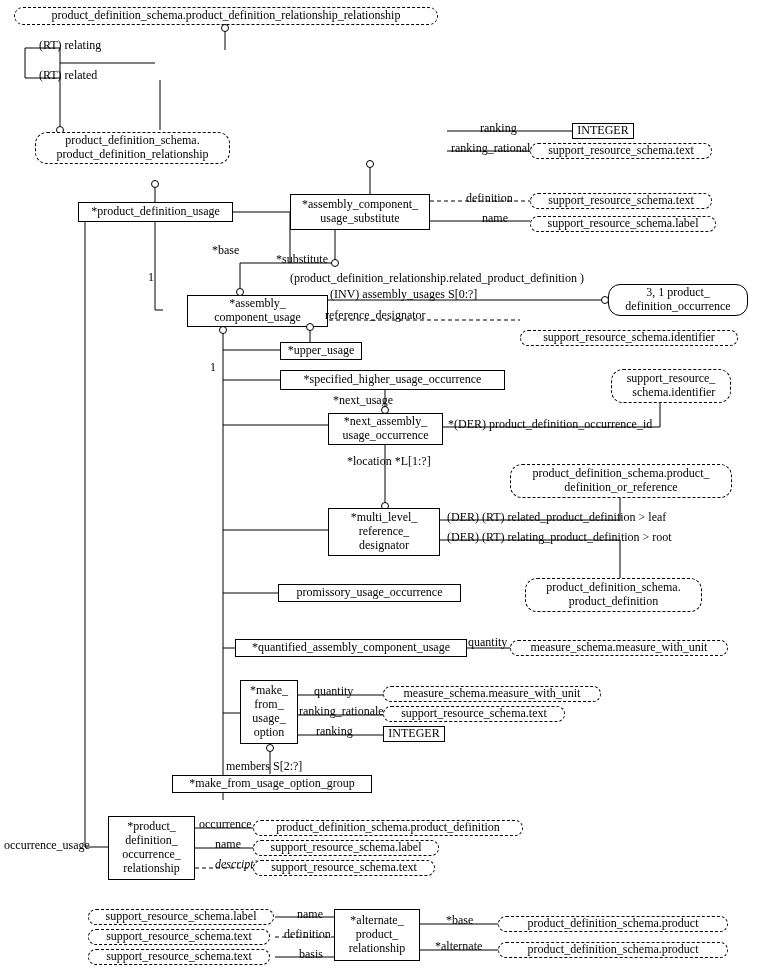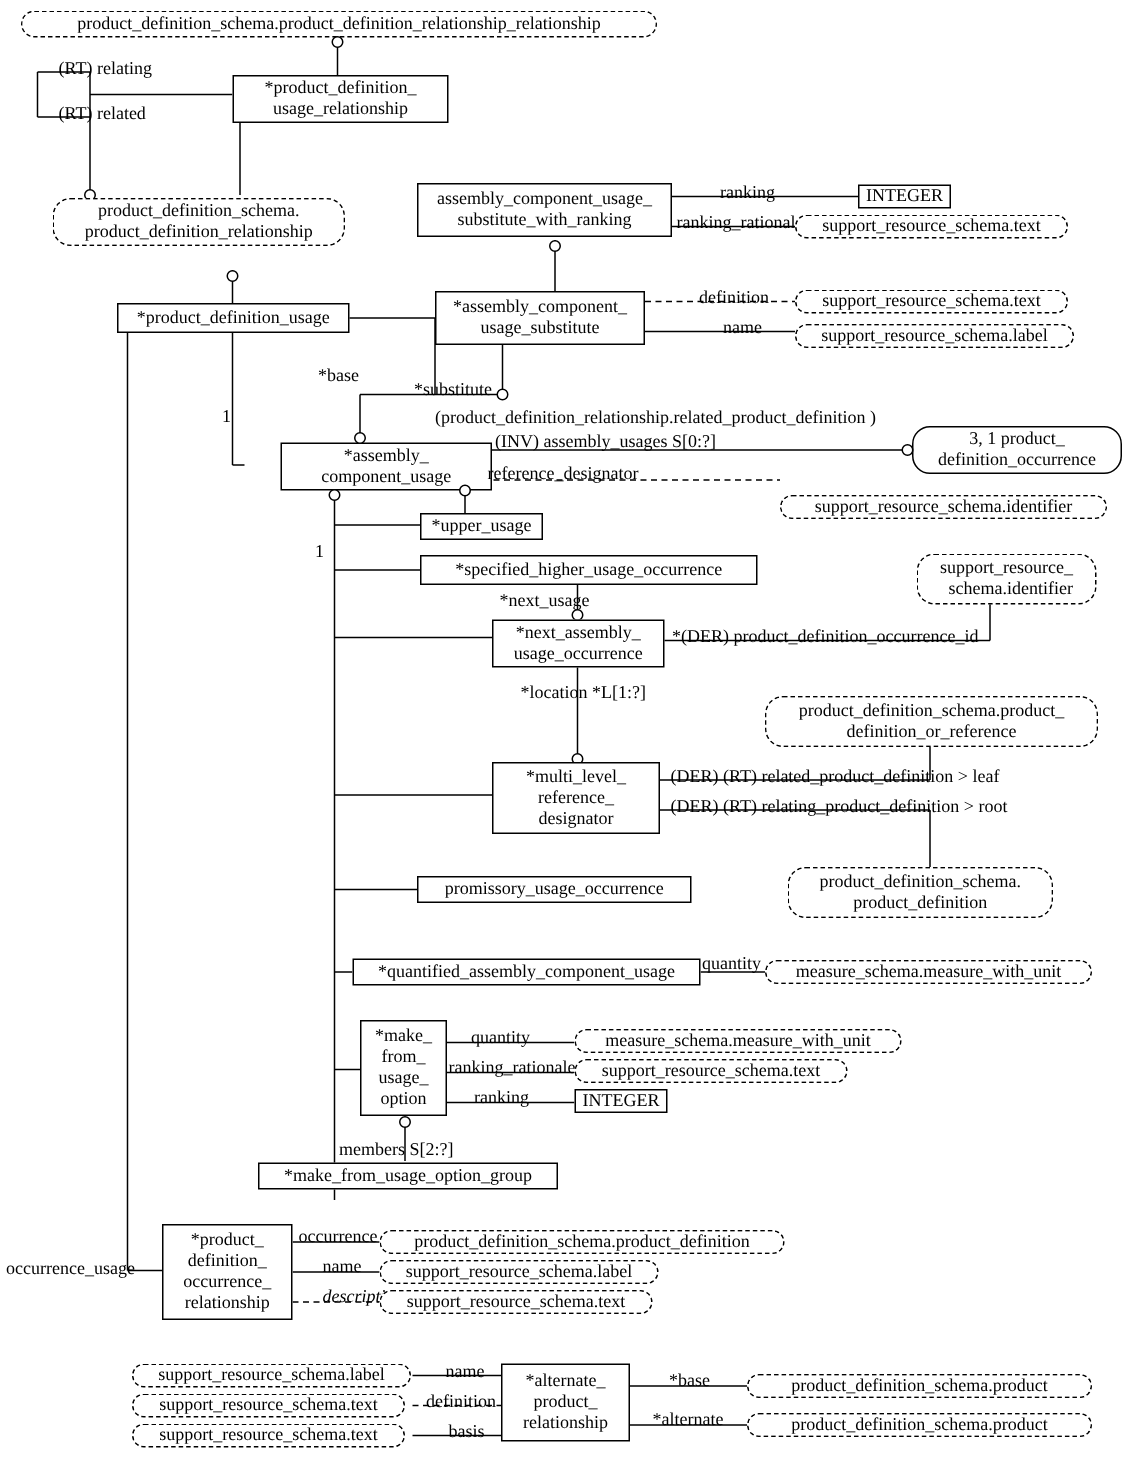--- a/index.html
+++ b/index.html
@@ -137,42 +137,34 @@
 
   <line x1="420" y1="924" x2="498" y2="924" stroke="#000"></line>
   <line x1="420" y1="950" x2="498" y2="950" stroke="#000"></line>
 </svg>
 
 <div class="node dashed rounded" style="left:14px; top:7px; width:424px; height:18px;">
   <span>product_definition_schema.product_definition_relationship_relationship</span>
 </div>
 <div class="circle" style="left:221px; top:24px;"></div>
 
-<div class="node" style="left:155px; top:50px; width:144px; height:32px; white-space:pre;">
-  <span>*product_definition_
-usage_relationship</span>
-</div>
 <div class="label" style="left:39px; top:38px;">(RT) relating</div>
 <div class="label" style="left:39px; top:68px;">(RT) related</div>
 <div class="circle" style="left:56px; top:126px;"></div>
 
 <div class="node dashed rounded" style="left:35px; top:132px; width:195px; height:32px; white-space:pre;">
   <span>product_definition_schema.
 product_definition_relationship</span>
 </div>
 <div class="circle" style="left:151px; top:180px;"></div>
 
 <div class="node" style="left:78px; top:202px; width:155px; height:20px;">
   <span>*product_definition_usage</span>
 </div>
 
-<div class="node" style="left:278px; top:122px; width:170px; height:36px; white-space:pre;">
-  <span>assembly_component_usage_
-substitute_with_ranking</span>
-</div>
 <div class="label" style="left:480px; top:121px;">ranking</div>
 <div class="label" style="left:451px; top:141px;">ranking_rationale</div>
 <div class="circle" style="left:366px; top:160px;"></div>
 
 <div class="node" style="left:572px; top:123px; width:62px; height:16px;">
   <span>INTEGER</span>
 </div>
 <div class="node dashed rounded" style="left:530px; top:143px; width:182px; height:16px;">
   <span>support_resource_schema.text</span>
 </div>

